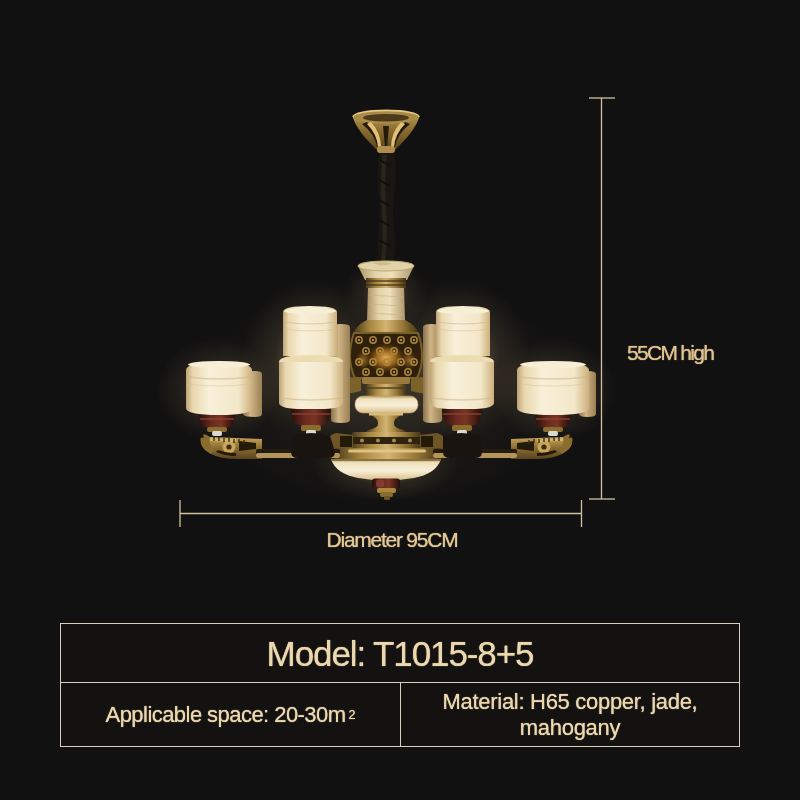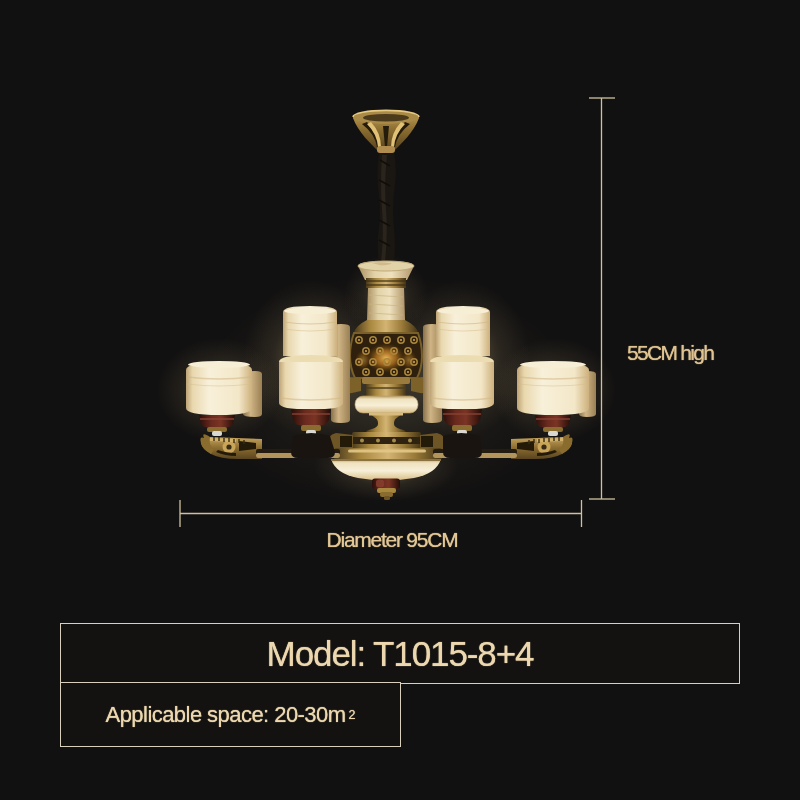--- a/index.html
+++ b/index.html
@@ -317,17 +317,18 @@
 
 <g stroke="#cfc1a0" stroke-width="1.3" fill="none">
   <line x1="180" y1="500" x2="180" y2="527"></line>
   <line x1="180" y1="513.5" x2="581.5" y2="513.5"></line>
   <line x1="581.5" y1="500" x2="581.5" y2="527"></line>
 </g>
 
 <text x="392" y="547" font-size="21" letter-spacing="-1.25" fill="#e2c795" text-anchor="middle" style="text-shadow:0 0 1px #e2c795">Diameter 95CM</text>
 </svg>
 
-<div class="cell" style="left:60px;top:623px;width:680px;height:61px;font-size:35px;letter-spacing:-1.1px;">Model: T1015-8+4</div>
+<div class="cell" style="left:60px;top:623px;width:680px;height:61px;font-size:35px;letter-spacing:-1.1px;">Model: T1015-8+5</div>
 
 <div class="cell" style="left:60px;top:682px;width:341px;height:65px;font-size:22px;letter-spacing:-0.55px;">Applicable space: 20-30m<span style="font-size:12.5px;vertical-align:11px;letter-spacing:0;margin-left:3px;">2</span></div>
 
+<div class="cell" style="left:400px;top:682px;width:340px;height:65px;font-size:22px;letter-spacing:-0.3px;line-height:26px;text-align:center;">Material: H65 copper, jade,<br>mahogany</div>
 </div>
 
 </body></html>

